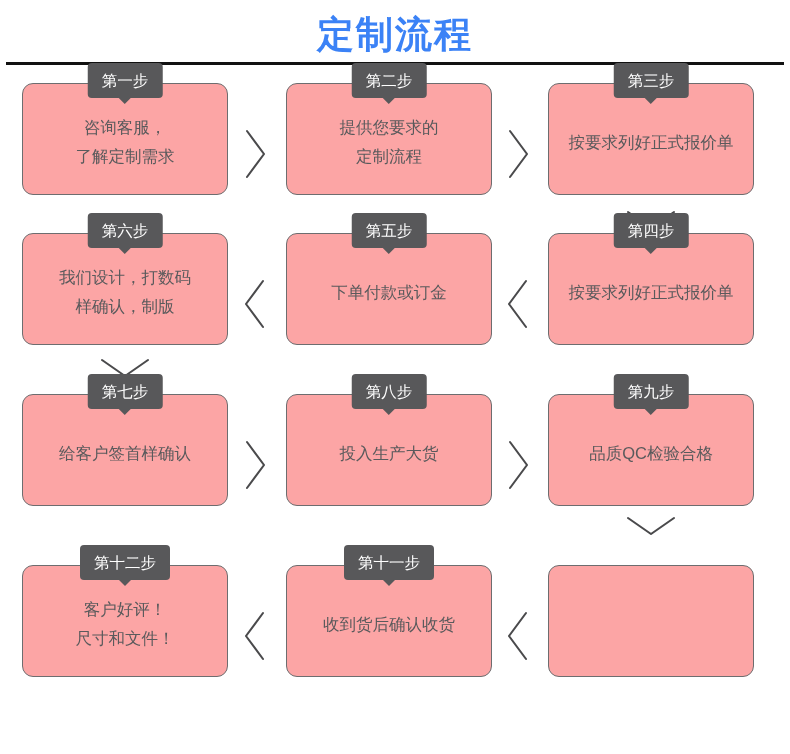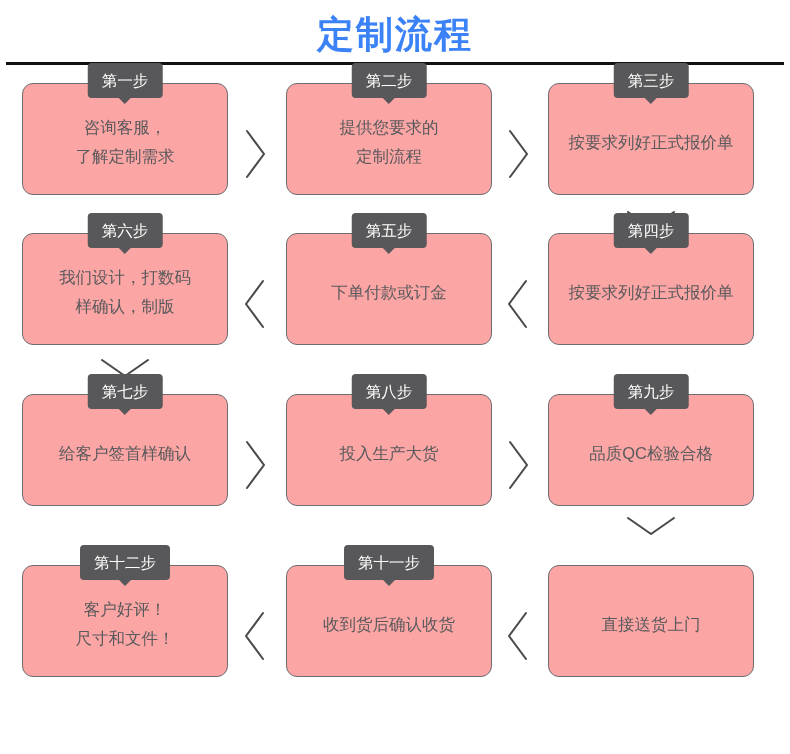--- a/index.html
+++ b/index.html
@@ -288,18 +288,17 @@
     </div>
 
     <div class="conn conn-h conn-h-b">
       <svg width="30" height="58" viewBox="0 0 30 58">
           <polyline points="23,6 6,29 23,52" fill="none" stroke="#4a4a4c" stroke-width="2.1" stroke-linecap="round" stroke-linejoin="round"></polyline>
         </svg>
     </div>
 
     <div class="card col-3">
       <div class="card-body">
-        <div class="card-line">直接送货上门</div>
       </div>
     </div>
   </div>
 
 </div>
 
 </body></html>

